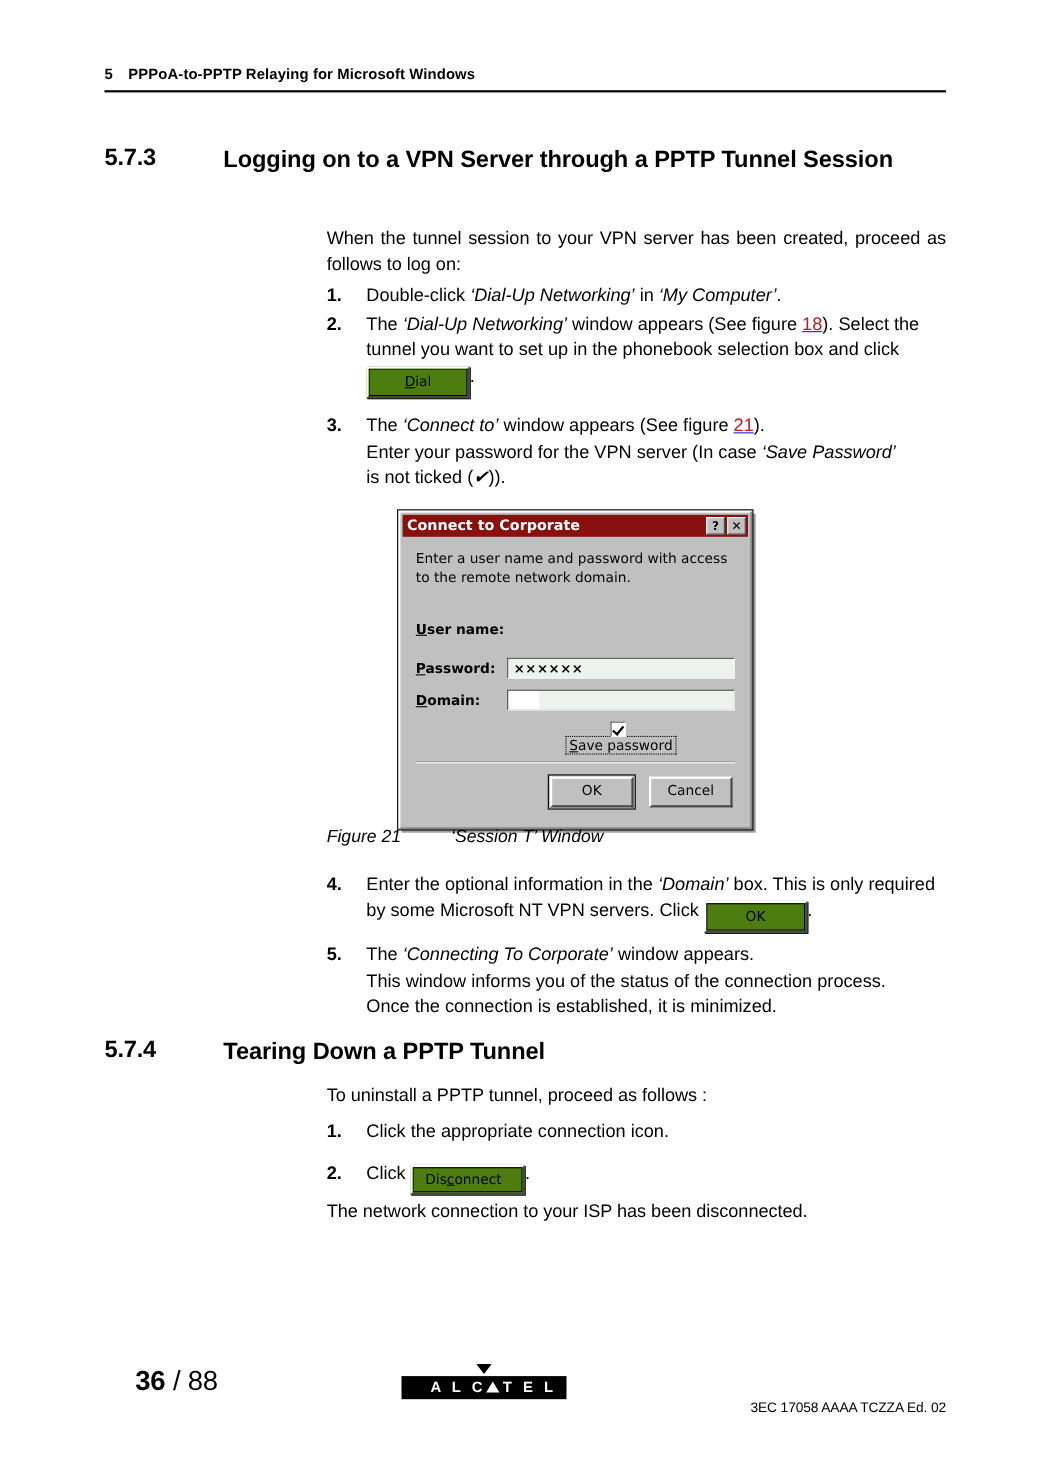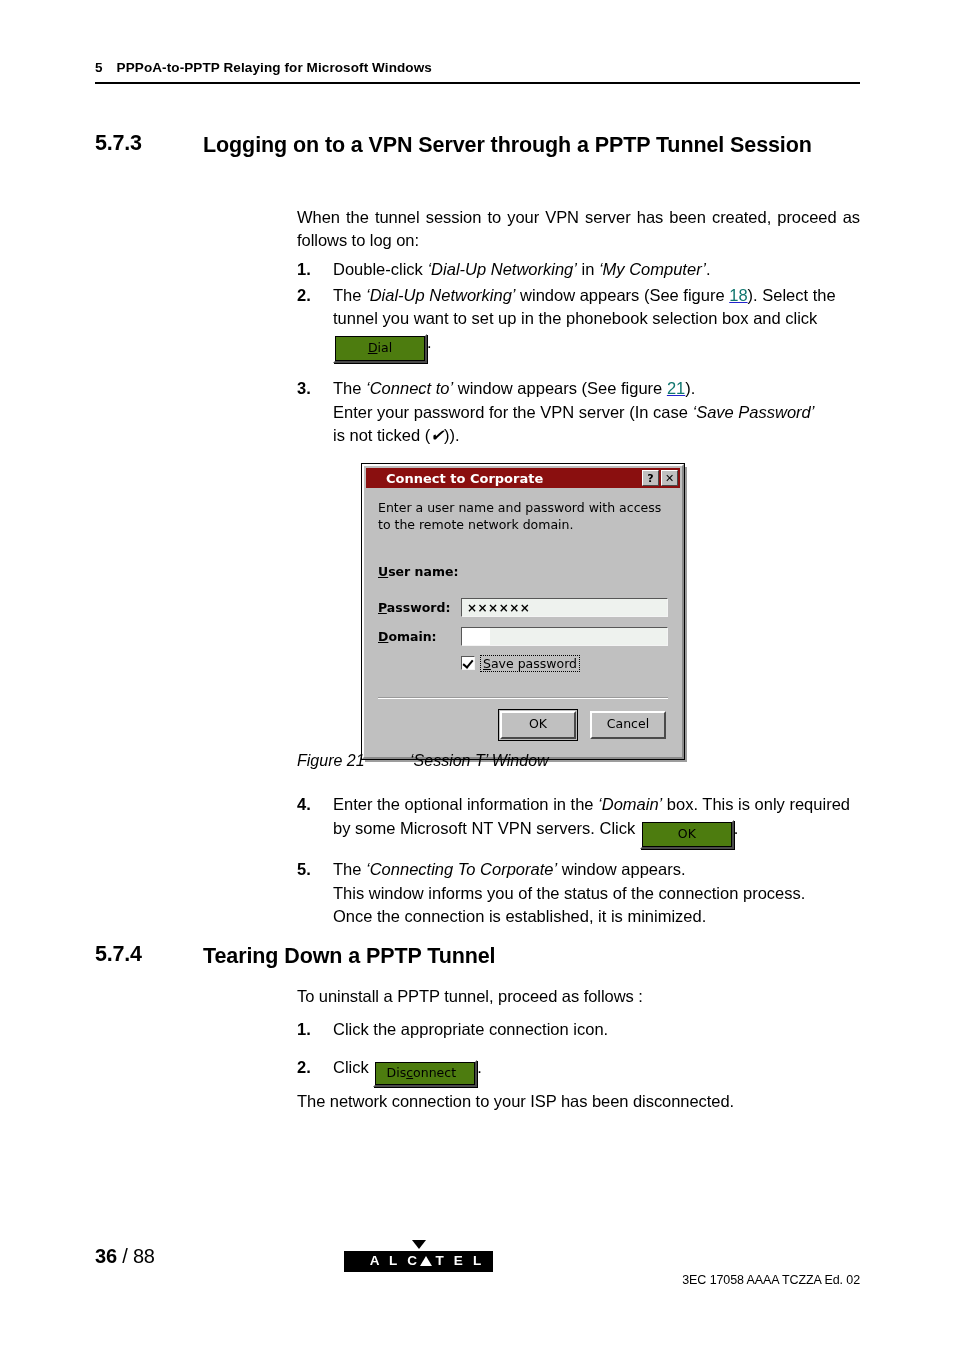--- a/index.html
+++ b/index.html
@@ -70,21 +70,21 @@
   }
   p.para {
     margin: 0;
     font-size: 16.5px;
     line-height: 1.42;
     letter-spacing: -0.05px;
   }
   p.justify { text-align: justify; }
   .it { font-style: italic; }
   .xref {
-    color: #0f766e;
+    color: #b91c1c;
     text-decoration: underline;
     text-decoration-color: #2222cc;
   }
   .numitem {
     display: flex;
     align-items: flex-start;
     font-size: 16.5px;
     line-height: 1.43;
   }
   .numitem .num {
@@ -133,21 +133,21 @@
     box-shadow: 3px 3px 0 0 #9d9d9d;
     box-sizing: border-box;
     font-family: "DejaVu Sans", sans-serif;
   }
   .dlg-title {
     background: #8a0f0f;
     height: 20px;
     margin: 2px 2px 0 2px;
     display: flex;
     align-items: center;
-    padding: 0 2px 0 20px;
+    padding: 0 2px 0 4px;
   }
   .dlg-title .t-text {
     color: #ffffff;
     font-size: 13px;
     font-weight: bold;
     flex: 1 1 auto;
     letter-spacing: 0px;
     line-height: 1;
   }
   .title-btn {
@@ -208,21 +208,22 @@
   }
   .field-input.blank-caret {
     background: linear-gradient(to right, #ffffff 0px, #ffffff 28px, #eef2ee 28px);
   }
   .row-username { margin-bottom: 16px; }
   .checkbox-row {
     display: flex;
     align-items: center;
     margin-left: 83px;
     margin-top: 8px;
-    margin-bottom: 26px;
+    margin-bottom: 7px;
+    flex-direction: column;
   }
   .checkbox {
     width: 14px;
     height: 14px;
     background: #ffffff;
     border-top: 1.6px solid #575757;
     border-left: 1.6px solid #575757;
     border-right: 1.6px solid #f4f4f4;
     border-bottom: 1.6px solid #f4f4f4;
     box-sizing: border-box;
@@ -290,23 +291,24 @@
   
   .footer {
     position: absolute;
     left: 95px;
     top: 1225px;
     width: 765px;
     display: flex;
     align-items: center;
   }
   .footer .pageno {
-    font-size: 20px;
+    font-size: 25px;
     flex: 0 0 auto;
     letter-spacing: -0.2px;
+    margin-left: 28px;
   }
   .footer .pageno b { font-weight: bold; }
   .footer .logo-slot {
     flex: 1 1 auto;
     display: flex;
     justify-content: center;
   }
   .footer .docid {
     font-size: 12.5px;
     flex: 0 0 auto;

